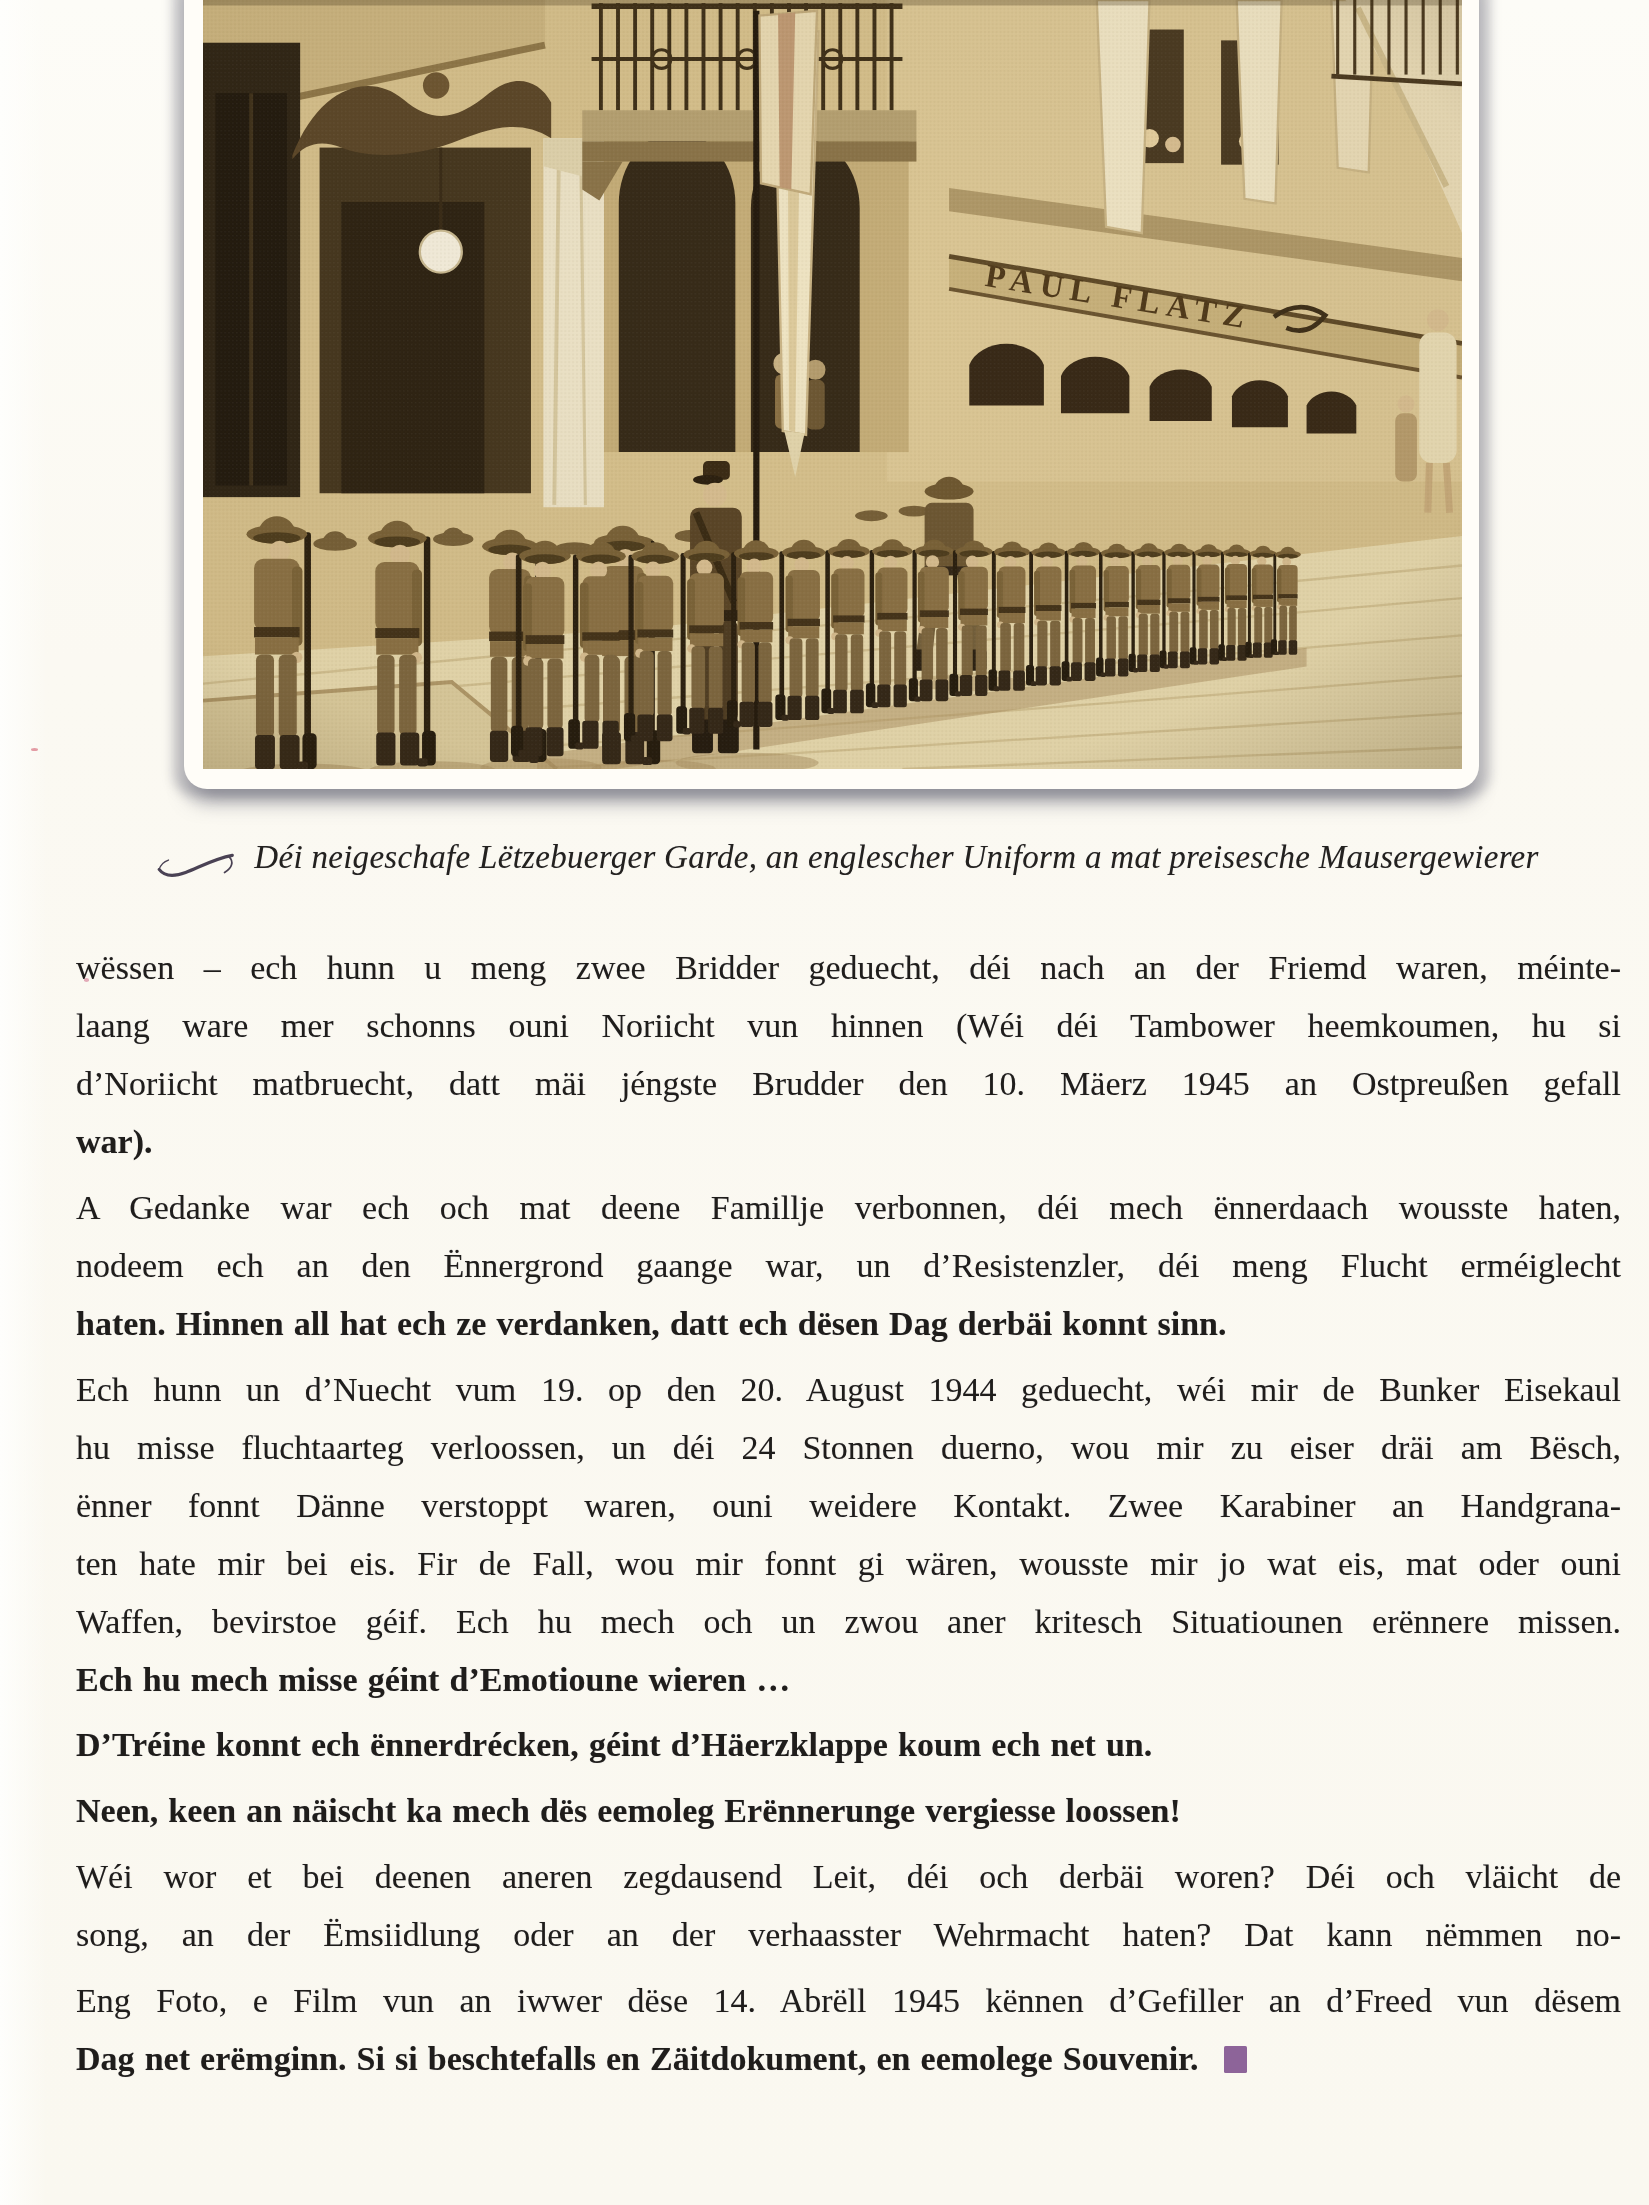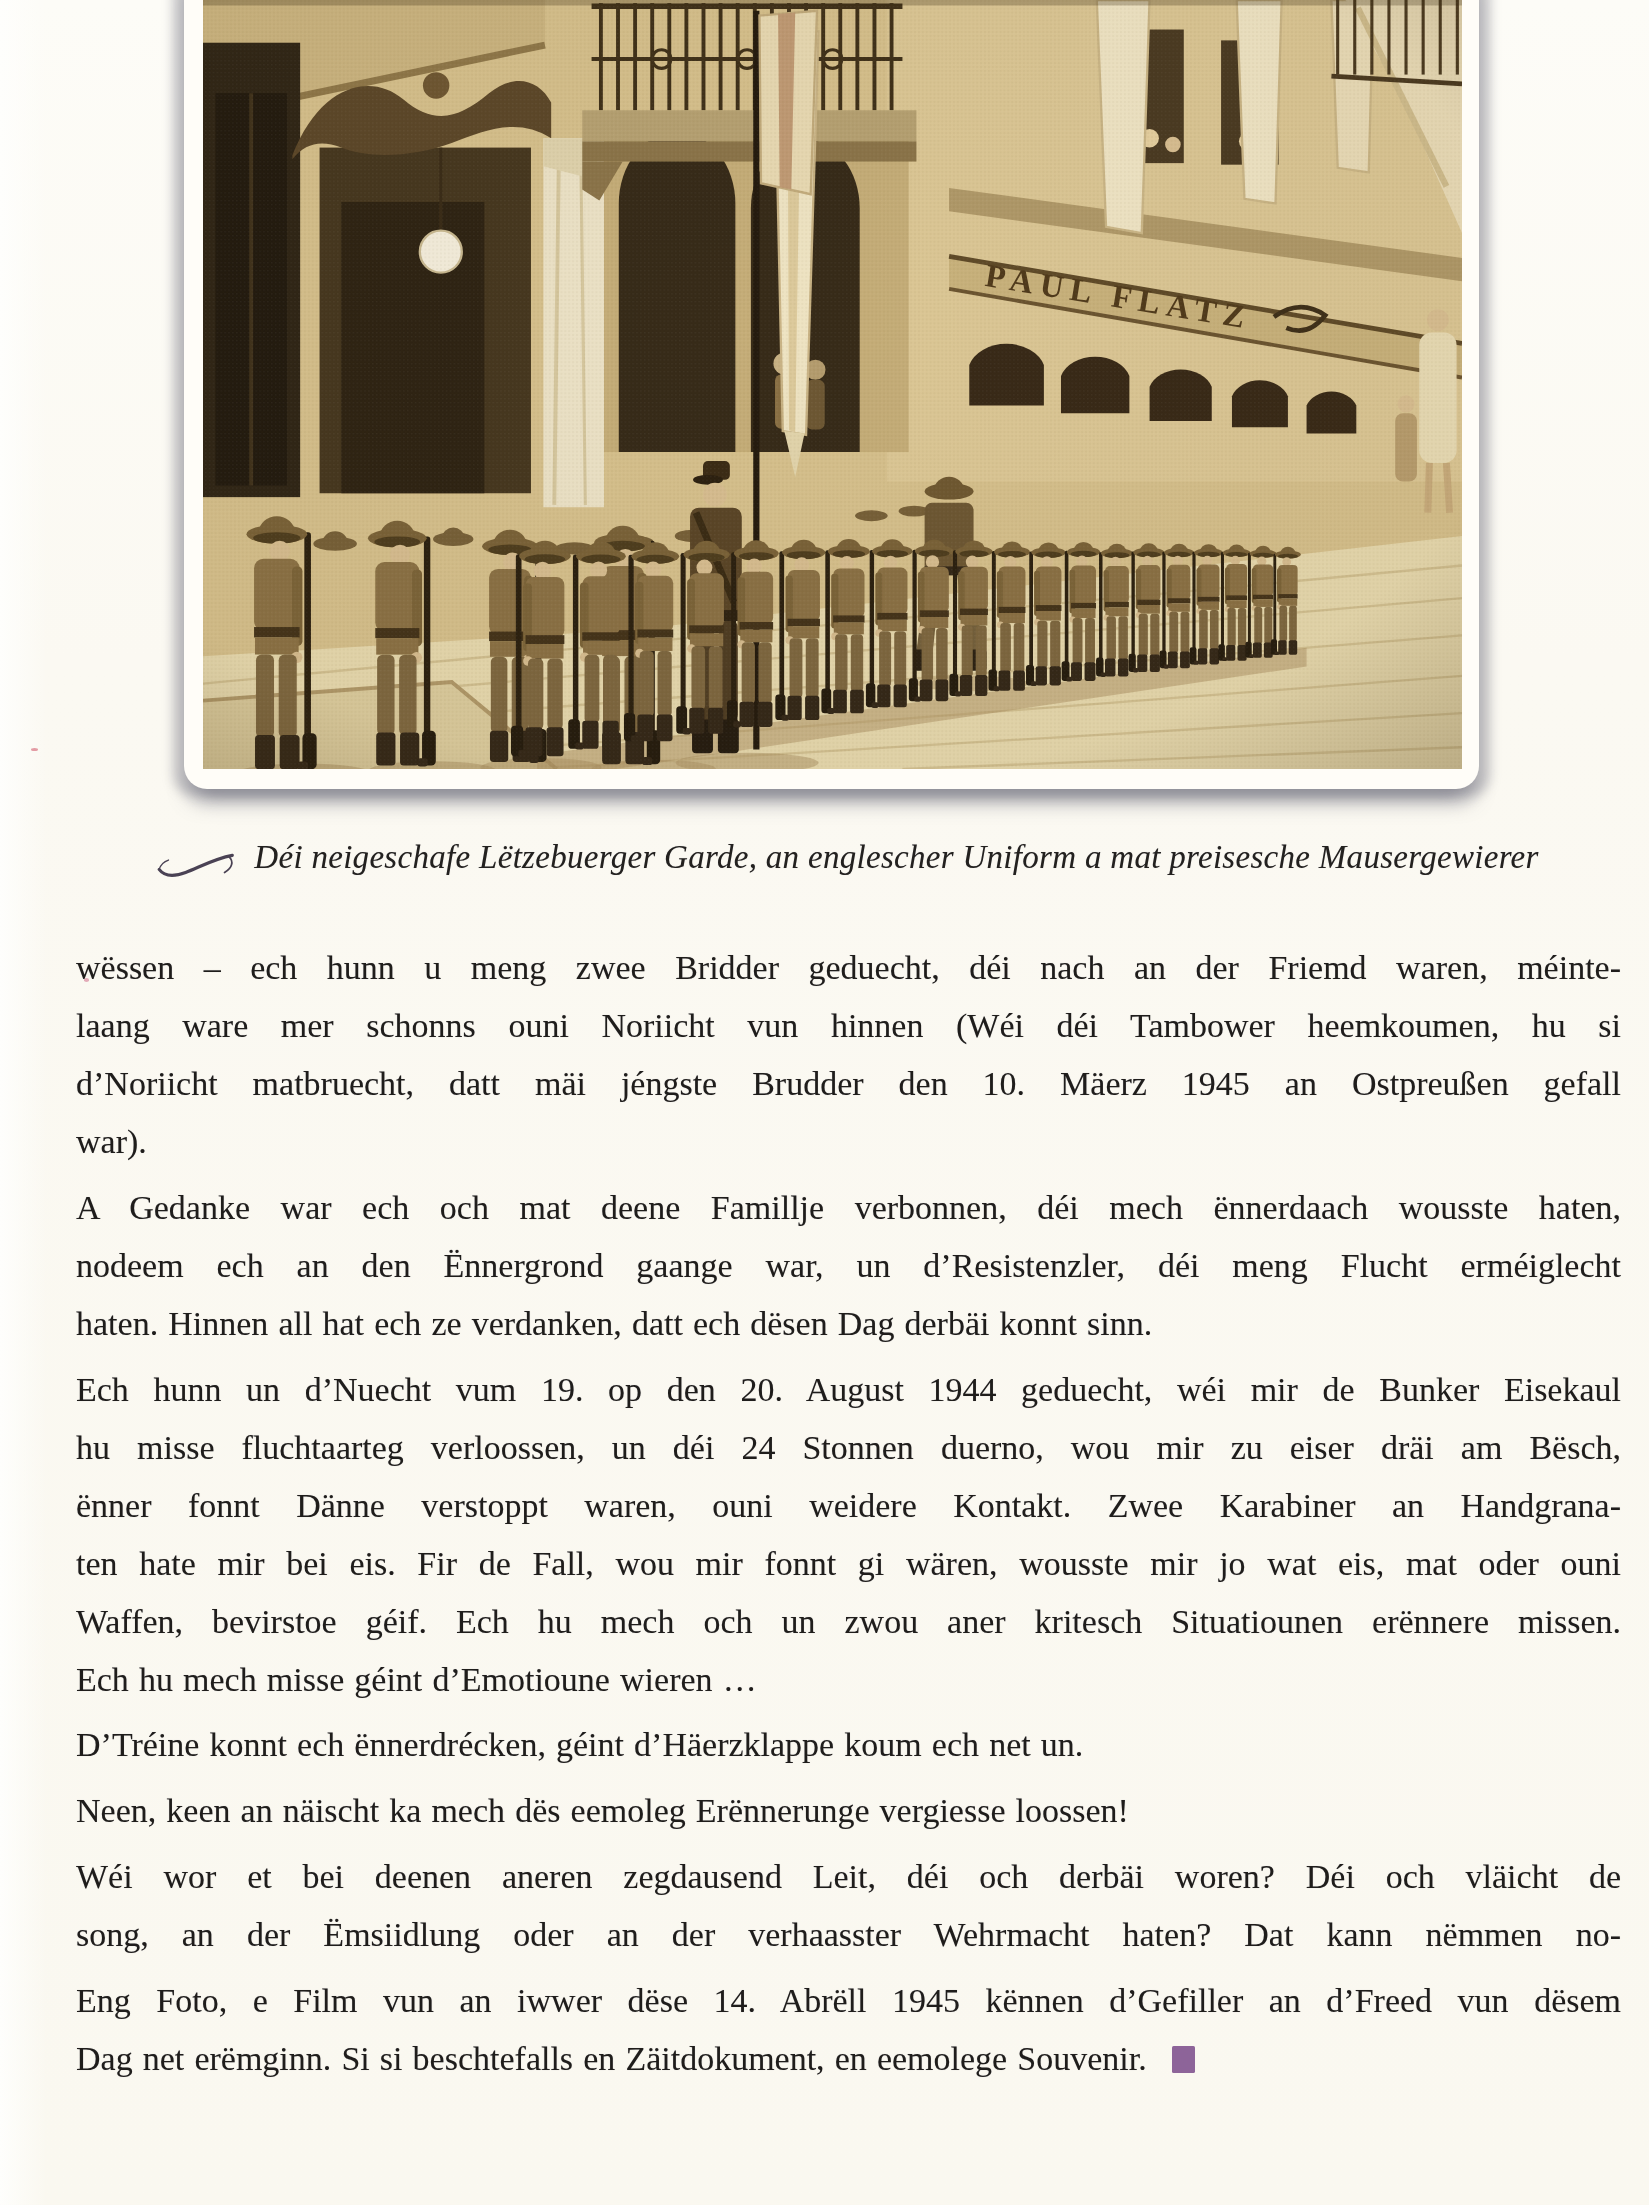--- a/index.html
+++ b/index.html
@@ -43,21 +43,21 @@
 
   
   .body-text{
     position:absolute;left:44px;top:939px;width:1577px;
     font-size:34px;line-height:58px;color:#1f1d1b;
     word-spacing:1.6px;
     text-shadow:0 0 0.8px rgba(35,35,70,.28);
   }
   .para{margin:0 0 7.8px 0;}
   .line{text-align:justify;text-align-last:justify;margin-left:32px;}
-  .line.jlast{text-align:right;text-align-last:left;}
+  .line.jlast{text-align:right;text-align-last:left;font-weight:bold;}
   .endmark{
     display:inline-block;width:23px;height:26.4px;margin-left:15.5px;
     vertical-align:-3.1px;opacity:.88;border-radius:1.6px;
   }
   .scan-speck{position:absolute;border-radius:50%;pointer-events:none;}
 </style>
 </head>
 <body>
 
 <div class="page">

